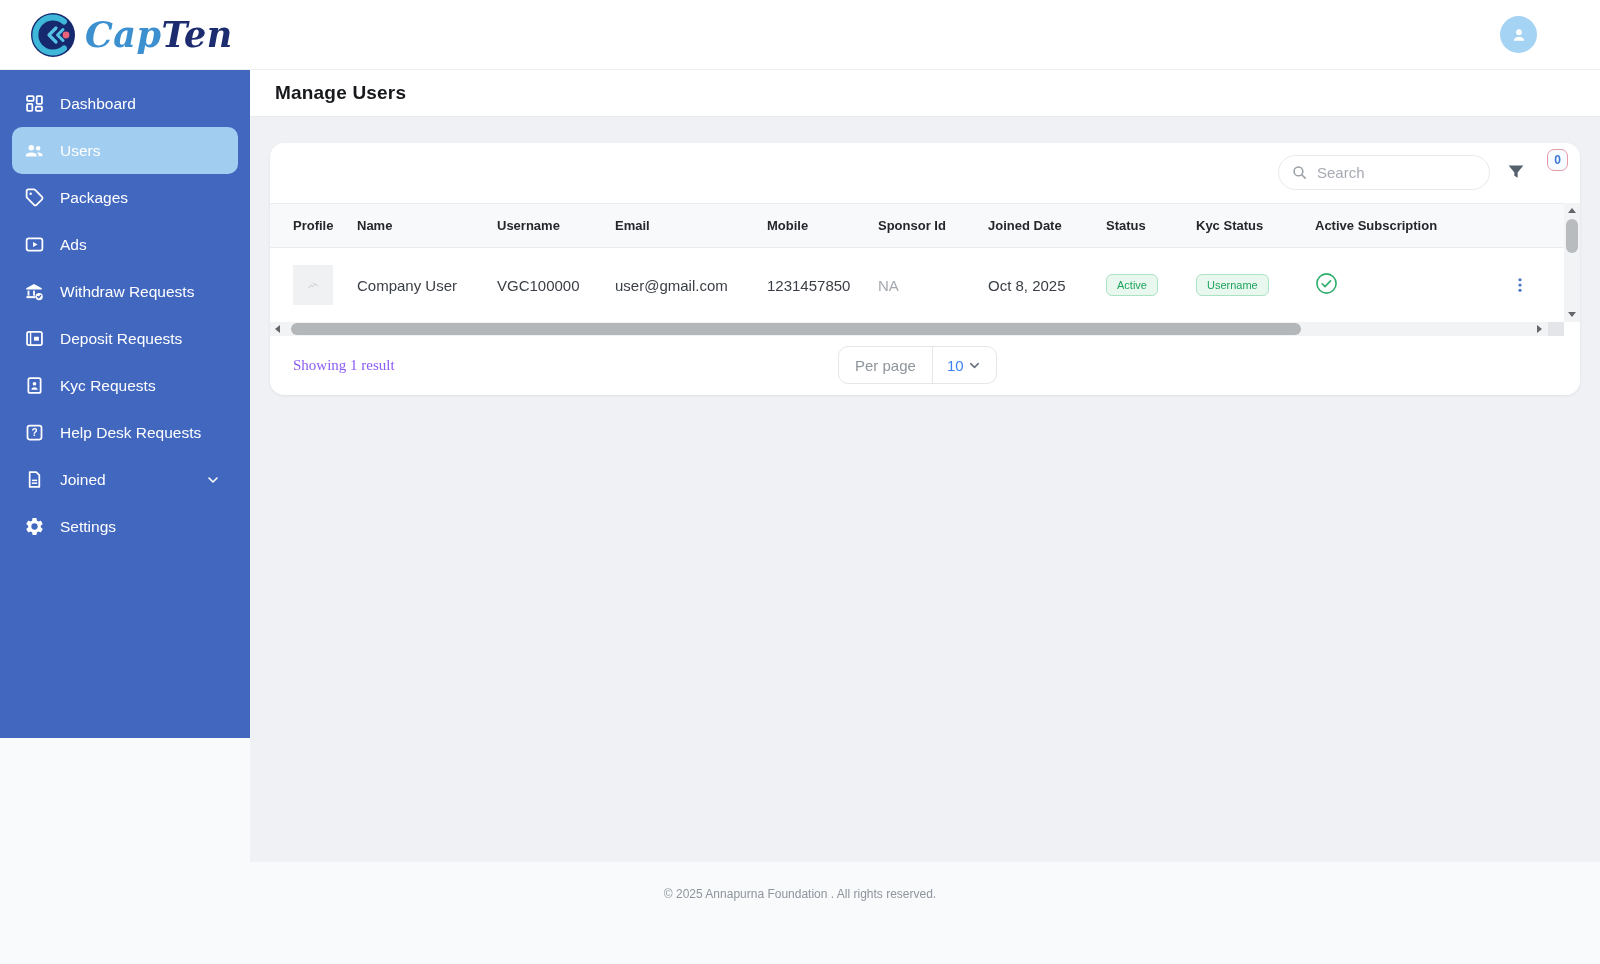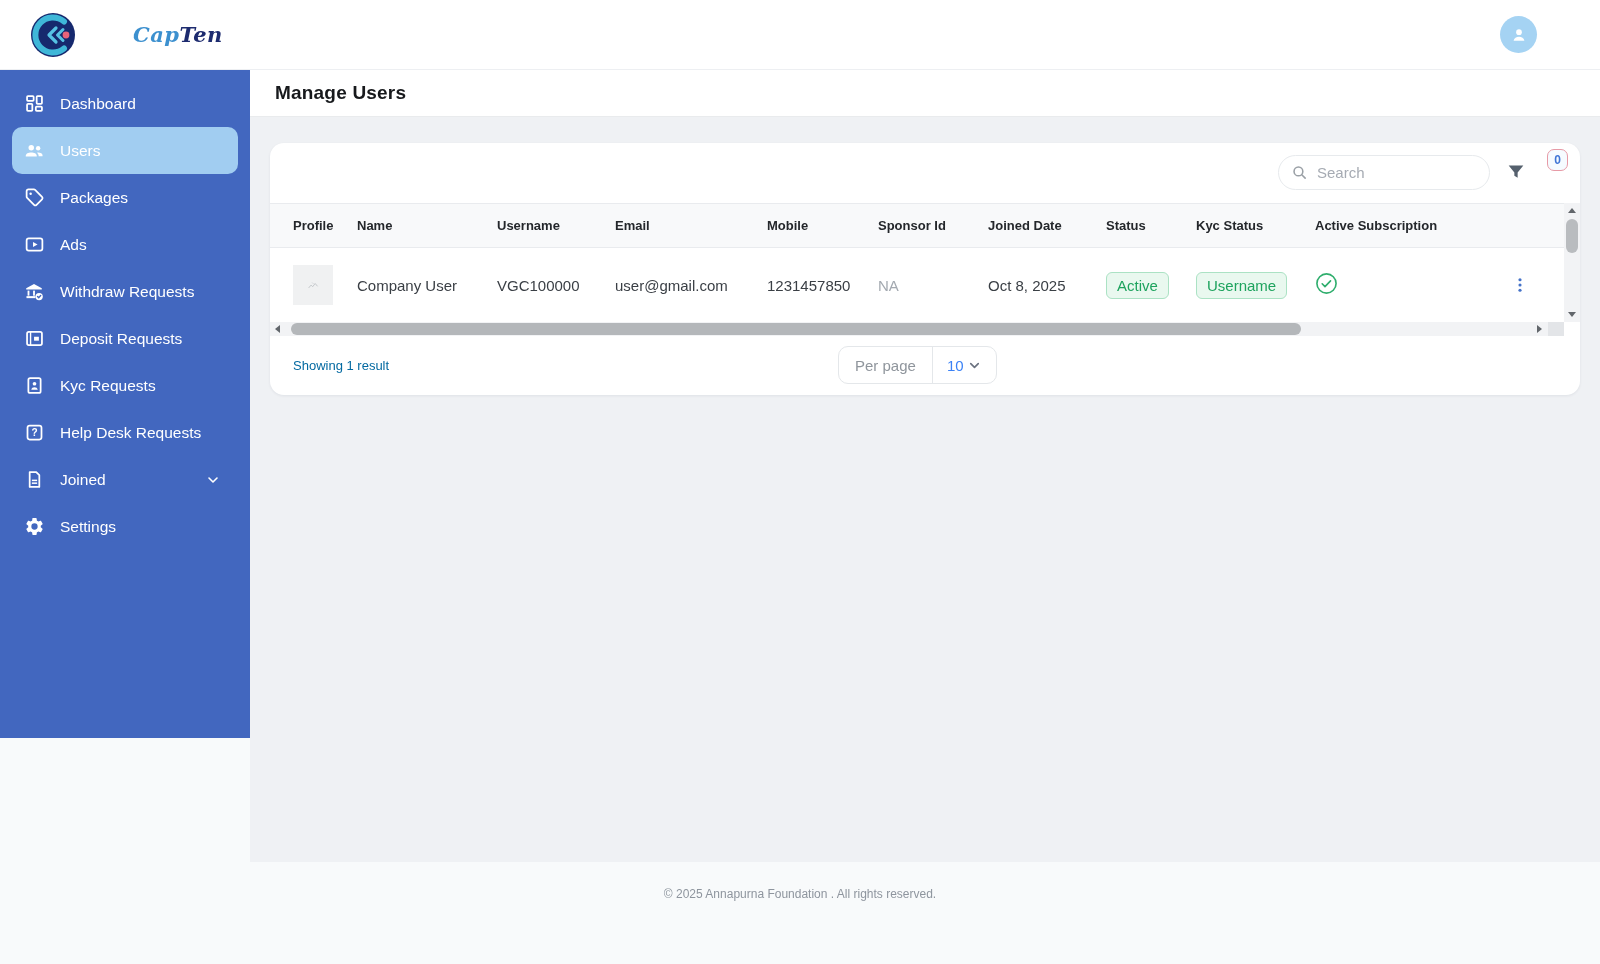--- a/index.html
+++ b/index.html
@@ -5,21 +5,21 @@
   * { margin:0; padding:0; box-sizing:border-box; }
   html,body { width:1600px; height:964px; }
   body { font-family:"Liberation Sans", sans-serif; background:#f8fafb; overflow:hidden; }
   .app { position:relative; width:1600px; height:964px; overflow:hidden; background:#f8fafb; }
 
   
   .topbar { position:absolute; left:0; top:0; width:1600px; height:70px; background:#ffffff;
             border-bottom:1px solid #edeff2; display:flex; align-items:center; justify-content:space-between; }
   .brand { display:flex; align-items:center; gap:9px; margin-left:30px; cursor:pointer; }
   .brand-icon { width:46px; height:46px; }
-  .brand-text { font-family:"DejaVu Serif", serif; font-style:italic; font-weight:700; font-size:21px; letter-spacing:.5px;margin-left:48px; }
+  .brand-text { font-family:"DejaVu Serif", serif; font-style:italic; font-weight:700; font-size:35px; letter-spacing:.5px; }
   .brand-cap { color:#3c90cf; }
   .brand-ten { color:#1d2b6f; }
   .avatar { width:37px; height:37px; border-radius:50%; background:#a5d3f3; margin-right:63px;
             display:flex; align-items:center; justify-content:center; cursor:pointer; }
 
   
   .sidebar { position:absolute; left:0; top:70px; width:250px; height:668px; background:#4267bf; padding-top:10px; }
   .nav-item { height:47px; margin:0 12px; padding:0 11px; border-radius:10px; display:flex; align-items:center;
               gap:15px; color:#ffffff; font-size:15.5px; cursor:pointer; }
   .nav-item.active { background:#a1cdf1; }
@@ -53,39 +53,39 @@
   .trow  { display:flex; align-items:center; height:74px; background:#ffffff; }
   .th { font-size:13px; font-weight:700; color:#24272b; white-space:nowrap; }
   .td { font-size:15px; color:#3a3f45; white-space:nowrap; }
   .c0 { width:87px; padding-left:23px; }
   .c1 { width:140px; } .c2 { width:118px; } .c3 { width:152px; } .c4 { width:111px; }
   .c5 { width:110px; } .c6 { width:118px; } .c7 { width:90px; }  .c8 { width:119px; }
   .c9 { width:160px; } .c10 { flex:1; display:flex; justify-content:center; }
   .muted { color:#a3a9b0; }
   .pfbox { width:40px; height:40px; background:#f0f1f2; display:flex; align-items:center; justify-content:center; }
   .pill { display:inline-block; padding:4px 10px; border-radius:6px; background:#e9f8ef; border:1px solid #abe2c4;
-          color:#1ea35e; font-size:15px; }
+          color:#1ea35e; font-size:11px; }
   .kebab { cursor:pointer; display:flex; align-items:center; justify-content:center; width:28px; height:28px; }
 
   
   .hscroll-row { display:flex; height:14px; }
   .hscroll { position:relative; width:1294px; height:14px; background:#f2f3f5; }
   .hthumb { position:absolute; left:21px; top:1px; width:1010px; height:12px; background:#b4b7ba; border-radius:6px; }
   .arr { position:absolute; width:0; height:0; }
   .arr-left  { left:5px; top:3px; border-top:4px solid transparent; border-bottom:4px solid transparent; border-right:5px solid #62666b; }
   .arr-right { right:6px; top:3px; border-top:4px solid transparent; border-bottom:4px solid transparent; border-left:5px solid #62666b; }
   .hcorner { width:16px; height:14px; background:#e3e5e8; }
   .vscroll { position:absolute; right:0; top:0; width:16px; height:119px; background:#f2f3f5; }
   .arr-up   { left:4px; top:5px;  border-left:4px solid transparent; border-right:4px solid transparent; border-bottom:5px solid #62666b; }
   .arr-down { left:4px; bottom:5px; border-left:4px solid transparent; border-right:4px solid transparent; border-top:5px solid #62666b; }
   .vthumb { position:absolute; left:2px; top:16px; width:12px; height:34px; background:#b9bcbf; border-radius:6px; }
 
   
   .cardfoot { position:relative; height:59px; display:flex; align-items:center; }
-  .results { padding-left:23px; font-size:13px; color:#0369a1; }
+  .results { padding-left:23px; font-size:15px; color:#8b5cf6;font-family:Liberation Serif, serif; }
   .perpage { position:absolute; left:568px; top:10px; height:38px; display:flex; align-items:stretch;
              border:1.5px solid #e4e7ea; border-radius:10px; background:#fff; overflow:hidden; cursor:pointer; }
   .pp-label { display:flex; align-items:center; padding:0 16px; font-size:15px; color:#8f959c; border-right:1.5px solid #e4e7ea; }
   .pp-value { display:flex; align-items:center; gap:3px; padding:0 14px; font-size:15px; color:#3b82f6; }
 
   
   .pagefoot { position:absolute; left:0; top:862px; width:1600px; height:102px; display:flex; justify-content:center; }
   .pagefoot span { margin-top:25px; font-size:12px; color:#8e959e; }
 </style>
 </head>

